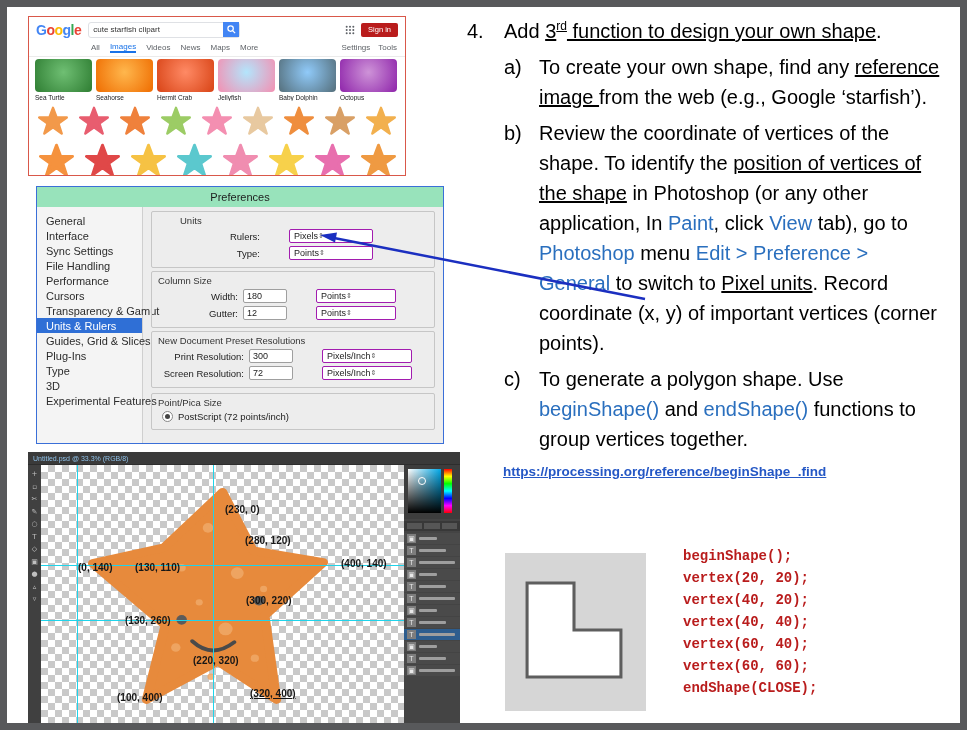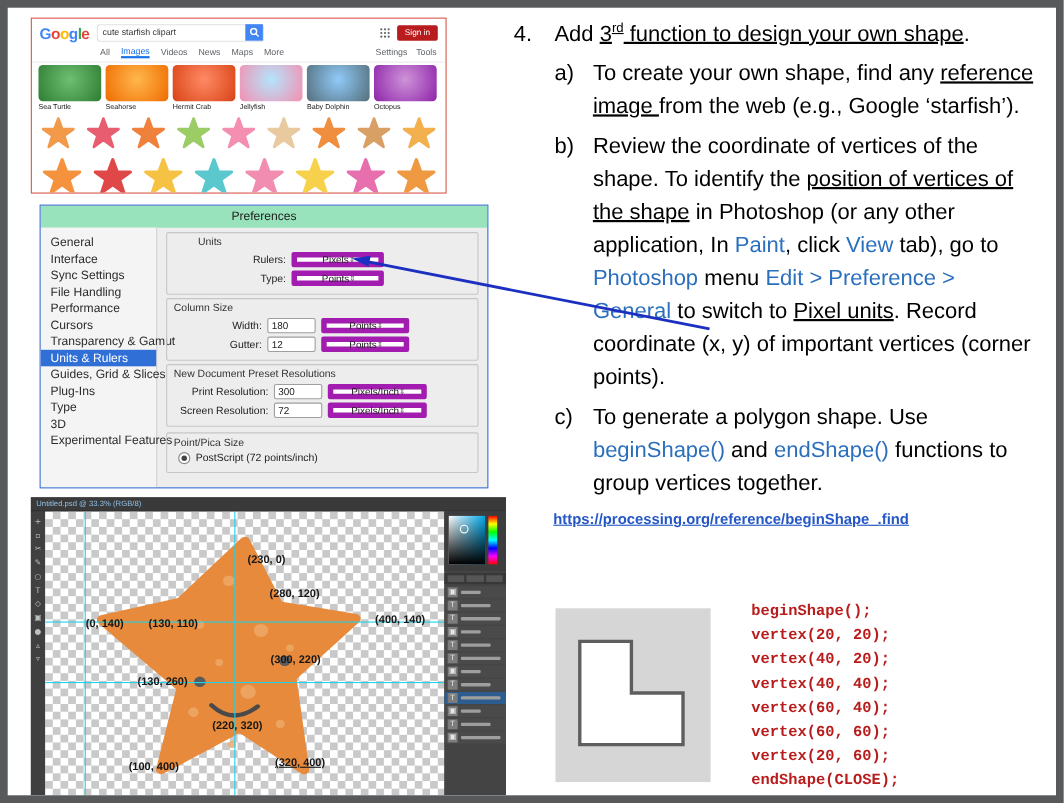--- a/index.html
+++ b/index.html
@@ -42,22 +42,22 @@
   .pside-item.active{background:#2f6fd6;color:#fff;}
   .p-content{flex:1;position:relative;font-size:9.5px;color:#222;}
   .pgroup{position:absolute;left:8px;right:8px;border:1px solid #c6c6c6;border-radius:2px;
     padding:3px 6px 4px;box-sizing:border-box;}
   .pg-title{font-size:9.5px;color:#333;margin-bottom:2px;}
   .prow{display:flex;align-items:center;margin:3px 0;gap:5px;}
   .plabel{width:80px;text-align:right;flex:none;}
   .plabel.wide{width:86px;}
   .pinput{width:44px;height:14px;background:#fff;border:1px solid #9f9f9f;border-radius:2px;
     display:flex;align-items:center;padding:0 3px;font-size:9px;box-sizing:border-box;}
-  .pop{height:14px;background:#fff;border:5px solid #a21caf;border-radius:2px;display:flex;
-    align-items:center;justify-content:center;padding:0 2px 0 4px;font-size:9px;box-sizing:border-box;}
+  .pop{height:14px;background:#fff;border:1px solid #a21caf;border-radius:2px;display:flex;
+    align-items:center;justify-content:flex-start;padding:0 2px 0 4px;font-size:9px;box-sizing:border-box;margin-left:24px;}
   .pop .arr{font-size:7px;color:#555;font-family:"DejaVu Sans",sans-serif;}
   .w84{width:84px;}.w80{width:80px;}.w90{width:90px;}
   .radio{width:9px;height:9px;border:1px solid #888;border-radius:50%;background:#fff;
     position:relative;flex:none;margin-left:4px;}
   .radio.sel::after{content:"";position:absolute;inset:2px;background:#444;border-radius:50%;}
 
   
   .ps{position:absolute;left:21px;top:445px;width:432px;height:271px;background:#4c4c4c;overflow:hidden;}
   .ps-title{height:13px;background:#3a3a3a;font-size:7px;color:#8fc1e8;display:flex;align-items:center;
     padding:0 5px;border-bottom:1px solid #2d2d2d;box-sizing:border-box;}
@@ -500,21 +500,20 @@
       <polygon points="20,20 40,20 40,40 60,40 60,60 20,60" fill="#ffffff" stroke="#5e5e5e" stroke-width="1.3"></polygon>
     </svg>
   </div>
   <div class="code" id="codelines">
       <div class="codeline">beginShape();</div>
       <div class="codeline">vertex(20, 20);</div>
       <div class="codeline">vertex(40, 20);</div>
       <div class="codeline">vertex(40, 40);</div>
       <div class="codeline">vertex(60, 40);</div>
       <div class="codeline">vertex(60, 60);</div>
-      <div class="codeline">vertex(20, 60);</div>
       <div class="codeline">endShape(CLOSE);</div>
     </div>
 
   <svg class="arrow">
     <line x1="638" y1="292" x2="322" y2="230" stroke="#1b2fc0" stroke-width="2.5"></line>
     <polygon points="313,228 328,235.5 330,225.5" fill="#1b2fc0"></polygon>
   </svg>
 
 </div>
 

